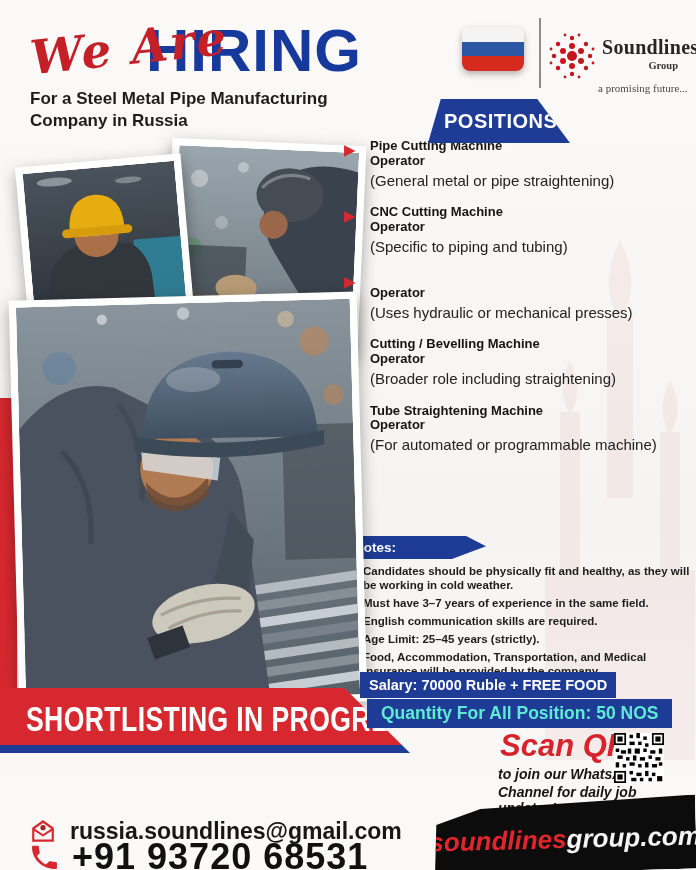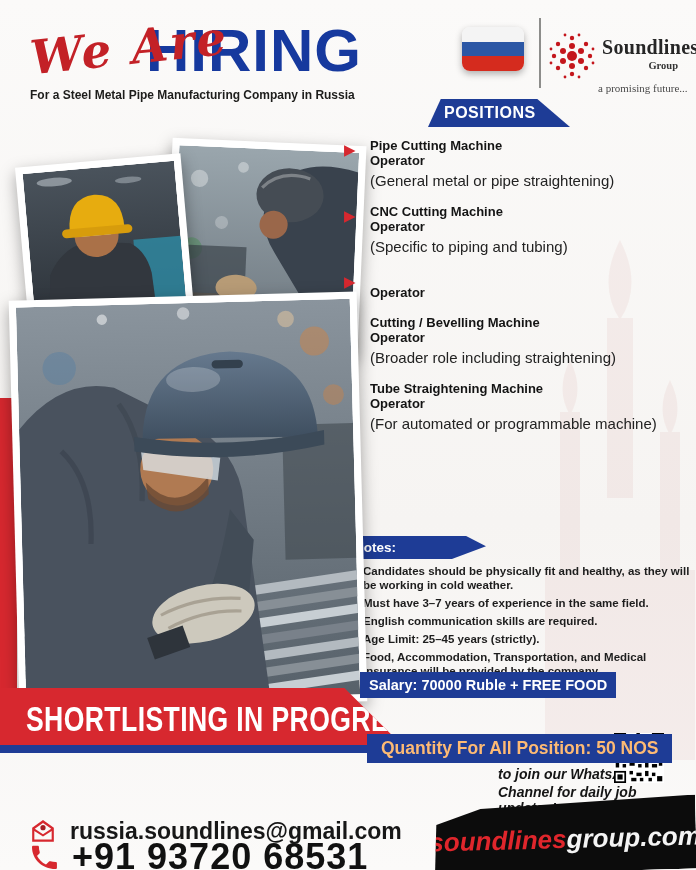--- a/index.html
+++ b/index.html
@@ -13,41 +13,41 @@
     position:absolute;left:30px;top:20px;z-index:3;
     font-family:"DejaVu Serif",serif;font-style:italic;font-weight:bold;
     font-size:47px;color:#c32127;transform:rotate(-6deg);letter-spacing:2px;
   }
   .headline{
     position:absolute;left:146px;top:16px;z-index:2;
     font-size:60px;font-weight:bold;color:#16399e;letter-spacing:1px;
   }
   .subtitle{
     position:absolute;left:30px;top:88px;width:340px;
-    font-size:12px;font-weight:bold;color:#1d1d1b;line-height:1.32;
+    font-size:17px;font-weight:bold;color:#1d1d1b;line-height:1.32;
   }
   .flag{
     position:absolute;left:462px;top:27px;width:62px;height:44px;border-radius:8px;
     overflow:hidden;box-shadow:0 3px 7px rgba(0,0,0,.3);z-index:2;
   }
   .flag .w{height:34%;background:#f4f4f4;}
   .flag .b{height:33%;background:#2c57a5;}
   .flag .r{height:33%;background:#d52b1e;}
   .header-divider{position:absolute;left:539px;top:18px;width:2px;height:70px;background:#8d8d8b;}
   .logo-dots{position:absolute;left:546px;top:30px;width:52px;height:52px;}
   .brand-name{position:absolute;left:602px;top:36px;font-family:"Liberation Serif",serif;
     font-weight:bold;font-size:20px;color:#262626;letter-spacing:.3px;}
   .brand-suffix{position:absolute;left:602px;top:60px;width:76px;text-align:right;
     font-family:"Liberation Serif",serif;font-weight:bold;font-size:10.5px;color:#333;}
   .brand-tagline{position:absolute;left:598px;top:82px;font-family:"Liberation Serif",serif;
     font-size:11px;color:#4a4a4a;}
   
   .positions-banner{
-    position:absolute;left:428px;top:99px;width:142px;height:28px;z-index:3;
-    background:#1e3c96;color:#fff;font-weight:bold;font-size:16px;letter-spacing:.5px;
+    position:absolute;left:428px;top:99px;width:142px;height:44px;z-index:3;
+    background:#1e3c96;color:#fff;font-weight:bold;font-size:20px;letter-spacing:.5px;
     display:flex;align-items:center;padding-left:16px;box-sizing:border-box;
     clip-path:polygon(9% 0,77% 0,100% 100%,0 100%);
   }
   
   .photo-card{position:absolute;background:#fff;padding:7px;box-shadow:0 6px 16px rgba(0,0,0,.35);}
   .photo-card .ph{width:100%;height:100%;overflow:hidden;}
   .photo-card svg{display:block;width:100%;height:100%;}
   .card-a{left:24px;top:160px;width:152px;height:200px;transform:rotate(-5deg);z-index:3;}
   .card-b{left:168px;top:142px;width:180px;height:196px;transform:rotate(2.5deg);z-index:2;}
   .card-c{left:14px;top:296px;width:334px;height:396px;transform:rotate(-1.5deg);z-index:4;}
@@ -68,21 +68,21 @@
   .notes-list{position:absolute;left:346px;top:564px;width:346px;z-index:2;}
   .note-item{position:relative;padding-left:17px;margin-bottom:4px;
     font-size:11.5px;font-weight:bold;color:#1d1d1d;line-height:1.22;}
   .note-bullet{position:absolute;left:0;top:0;font-size:10px;color:#d7282f;}
   
   .salary-bar{
     position:absolute;left:360px;top:672px;z-index:6;background:#1e3c96;color:#fff;
     font-size:14.5px;font-weight:bold;padding:5px 9px;white-space:nowrap;
   }
   .quantity-bar{
-    position:absolute;left:367px;top:734px;z-index:6;background:#1e3c96;color:#fdba74;
+    position:absolute;left:367px;top:699px;z-index:6;background:#1e3c96;color:#5eead4;
     font-size:17.5px;font-weight:bold;padding:4px 14px;white-space:nowrap;
   }
   
   .status-banner{
     position:absolute;left:0;top:688px;width:410px;height:65px;z-index:5;
     background:linear-gradient(to bottom,#d7282f 0,#d7282f 88%,#1e3c96 88%,#1e3c96 100%);
     clip-path:polygon(0 0,84% 0,100% 100%,0 100%);
   }
   .status-text{
     position:absolute;left:26px;top:11px;color:#fff;font-weight:bold;font-size:35px;
@@ -289,20 +289,21 @@
       <div class="pos-sub">(General metal or pipe straightening)</div>
     </div>
     <div class="pos-item">
       <span class="pos-bullet">▶</span>
       <div class="pos-title"><span>CNC Cutting Machine</span><br><span>Operator</span></div>
       <div class="pos-sub">(Specific to piping and tubing)</div>
     </div>
     <div class="pos-item">
       <span class="pos-bullet">▶</span>
       <div class="pos-title"><br><span>Operator</span></div>
+      <div class="pos-sub">(Uses hydraulic or mechanical presses)</div>
     </div>
     <div class="pos-item">
       <span class="pos-bullet">▶</span>
       <div class="pos-title"><span>Cutting / Bevelling Machine</span><br><span>Operator</span></div>
       <div class="pos-sub">(Broader role including straightening)</div>
     </div>
     <div class="pos-item">
       <span class="pos-bullet">▶</span>
       <div class="pos-title"><span>Tube Straightening Machine</span><br><span>Operator</span></div>
       <div class="pos-sub">(For automated or programmable machine)</div>

